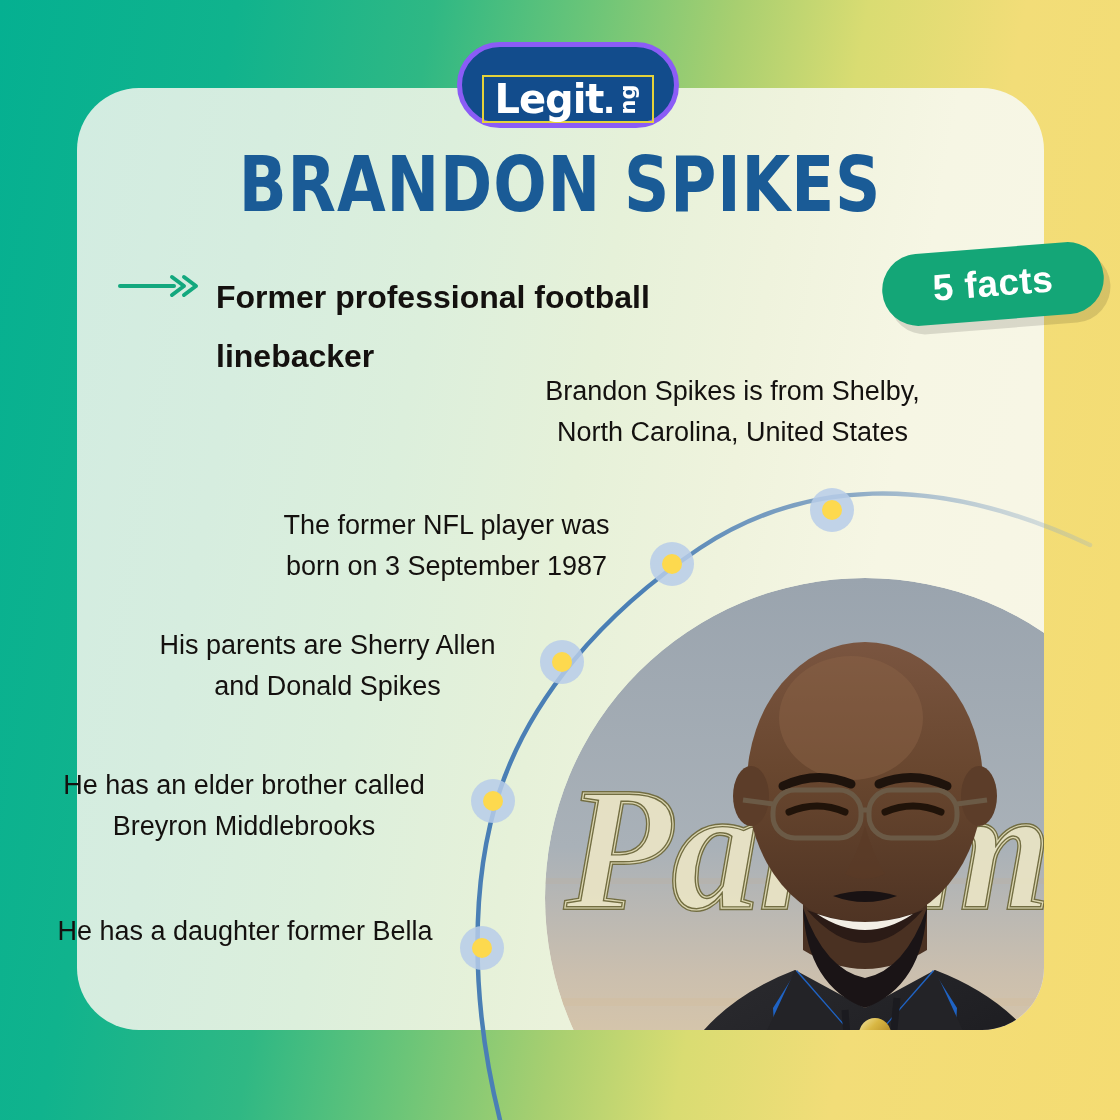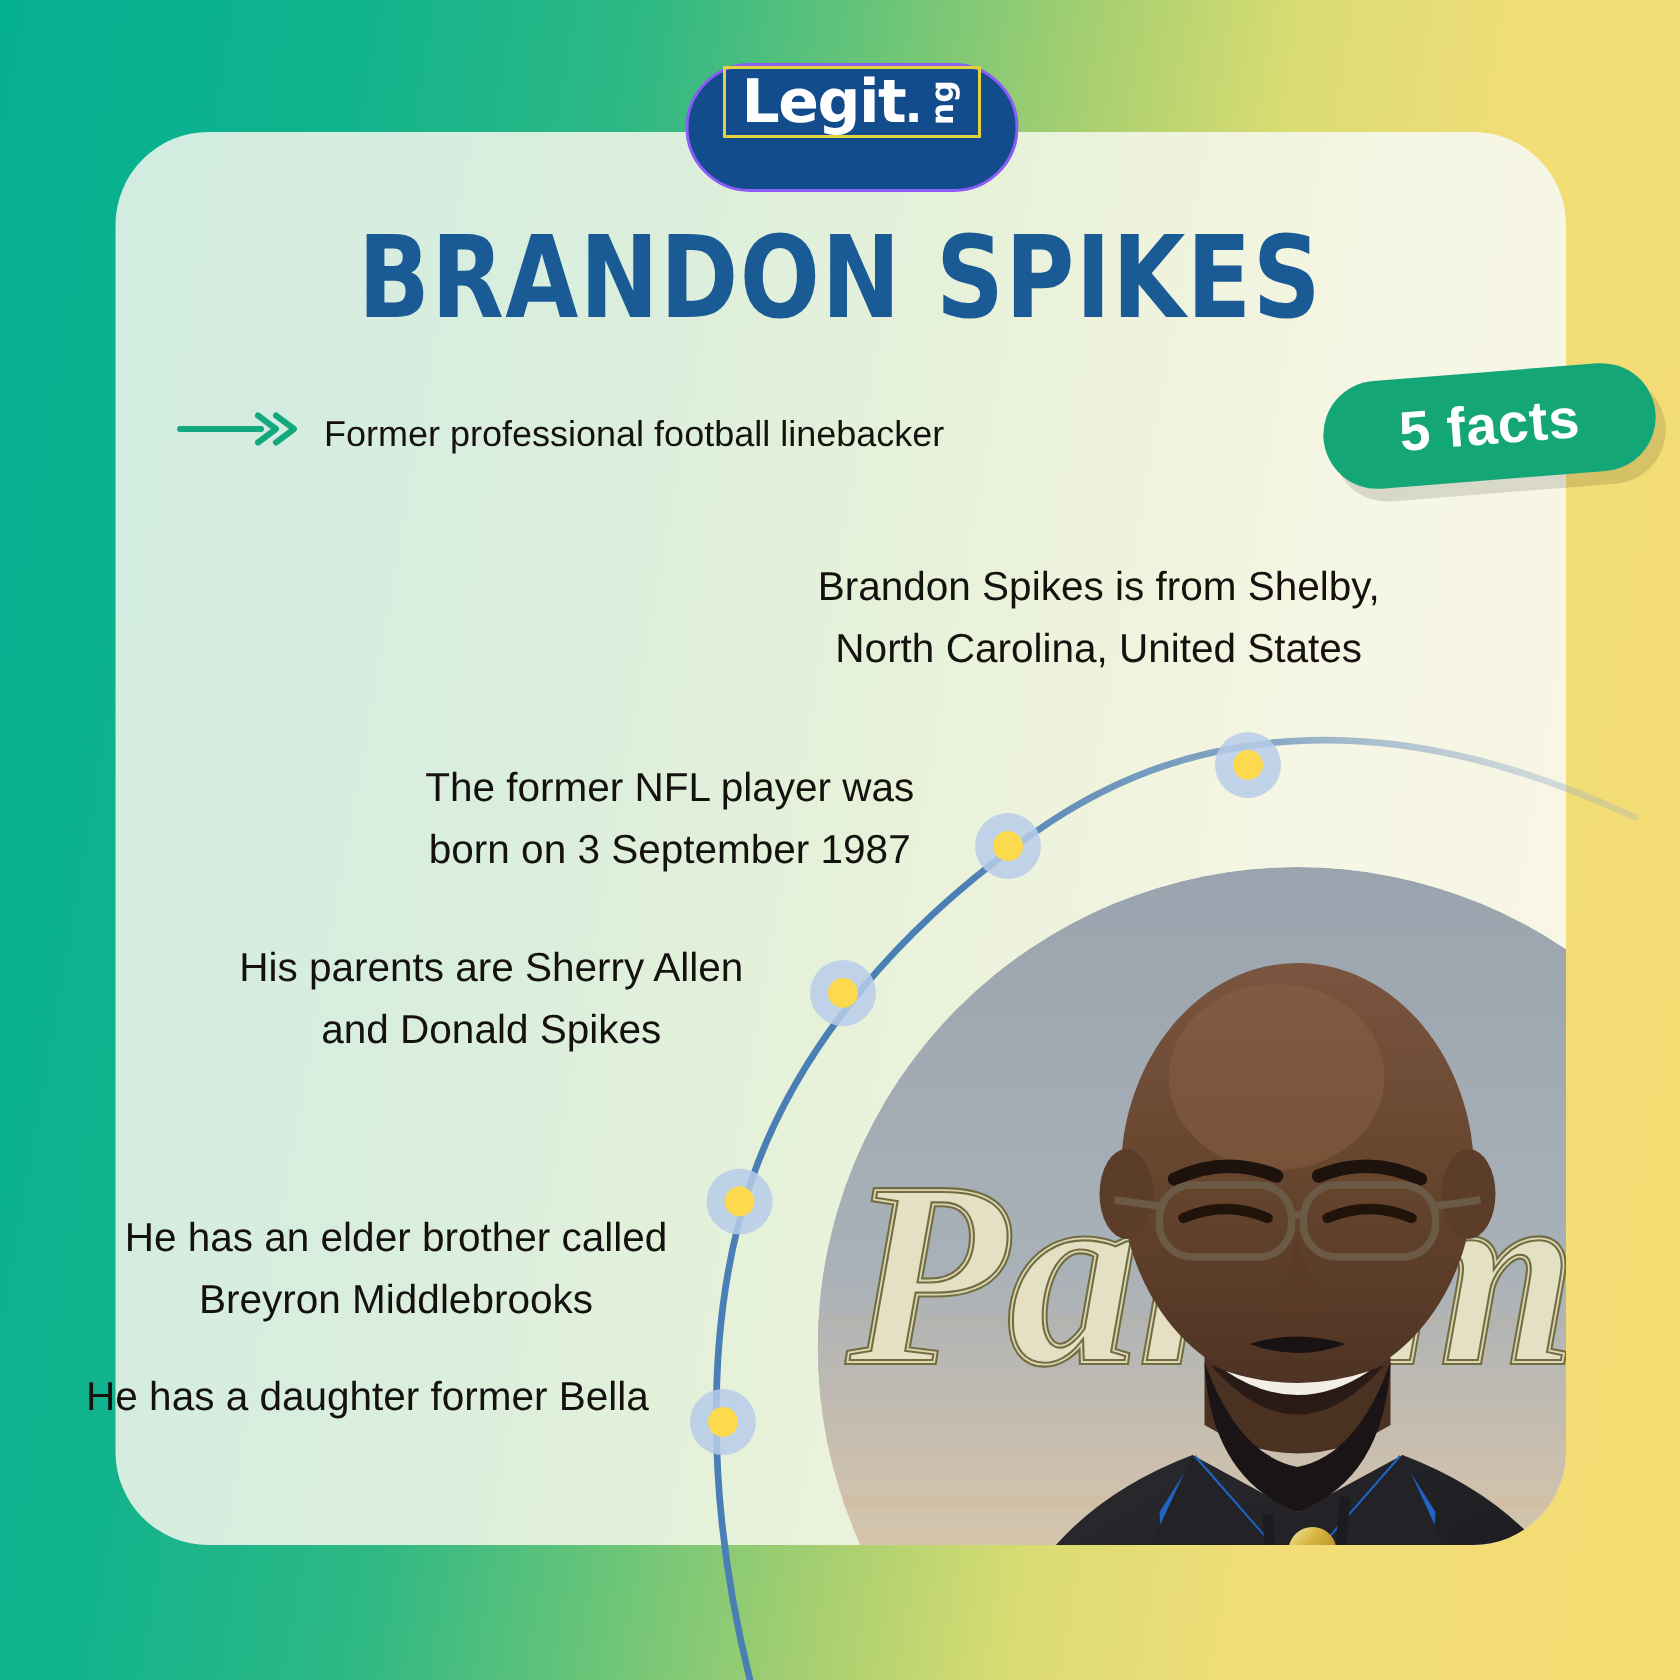--- a/index.html
+++ b/index.html
@@ -32,23 +32,23 @@
         #e6f1d9 50%,
         #eff3dd 64%,
         #f6f6e4 78%,
         #f8f6e6 100%);
     overflow:hidden;
   }
   
   #logo{
     position:absolute;left:457px;top:42px;width:222px;height:86px;
     border-radius:43px;background:#124c8c;
-    border:2px solid #8b5cf6;
+    border:5px solid #8b5cf6;
     box-sizing:border-box;
-    display:flex;align-items:flex-start;justify-content:center;
+    display:flex;align-items:flex-end;justify-content:center;
     z-index:20;
   }
   #logo-inner{
     position:relative;
     border:2px solid #e4d23a;
     padding:2px 8px 2px 10px;
     display:flex;align-items:center;
   }
   #logo-word{
     color:#ffffff;font-weight:bold;font-size:40px;letter-spacing:-1px;
@@ -68,21 +68,21 @@
     font-weight:bold;font-size:76px;letter-spacing:1px;
     transform:scaleX(0.92);
     z-index:8;
   }
   
   #arrow{
     position:absolute;left:118px;top:273px;width:82px;height:26px;z-index:8;
   }
   #subtitle{
     position:absolute;left:216px;top:268px;width:600px;
-    font-size:24px;font-weight:normal;color:#14110f;line-height:1.85;
+    font-size:32px;font-weight:bold;color:#14110f;line-height:1.85;
     z-index:8;
   }
   
   #facts-badge{
     position:absolute;left:882px;top:248px;width:222px;height:72px;
     background:#14a677;border-radius:40px;
     transform:rotate(-4.5deg);
     box-shadow:6px 9px 0 rgba(0,0,0,0.12);
     display:flex;align-items:center;justify-content:center;
     z-index:21;
@@ -271,21 +271,21 @@
   <div class="dot-halo" style="left:460px;top:926px;"></div>
   <div class="dot-core" style="left:472px;top:938px;"></div>
 </div>
 
 <div class="fact right" style="left:520px;top:371px;width:425px;">Brandon Spikes is from Shelby, North Carolina, United States</div>
 
 <div class="fact right" style="left:254px;top:505px;width:385px;">The former NFL player was born on 3 September 1987</div>
 
 <div class="fact right" style="left:140px;top:625px;width:375px;">His parents are Sherry Allen and Donald Spikes</div>
 
-<div class="fact right" style="left:64px;top:765px;width:400px;margin-top:40px;">He has an elder brother called Breyron Middlebrooks</div>
+<div class="fact right" style="left:44px;top:765px;width:400px;">He has an elder brother called Breyron Middlebrooks</div>
 
 <div class="fact right" style="left:30px;top:911px;width:430px;">He has a daughter former Bella</div>
 
 <div id="title">BRANDON SPIKES</div>
 
 <div id="arrow">
   <svg width="82" height="26" viewBox="0 0 82 26" aria-hidden="true">
     <path d="M2 13 H56" stroke="#13a87e" stroke-width="4" stroke-linecap="round" fill="none"></path>
     <path d="M54 4 L66 13 L54 22" stroke="#13a87e" stroke-width="4" fill="none" stroke-linecap="round" stroke-linejoin="round"></path>
     <path d="M66 4 L78 13 L66 22" stroke="#13a87e" stroke-width="4" fill="none" stroke-linecap="round" stroke-linejoin="round"></path>

